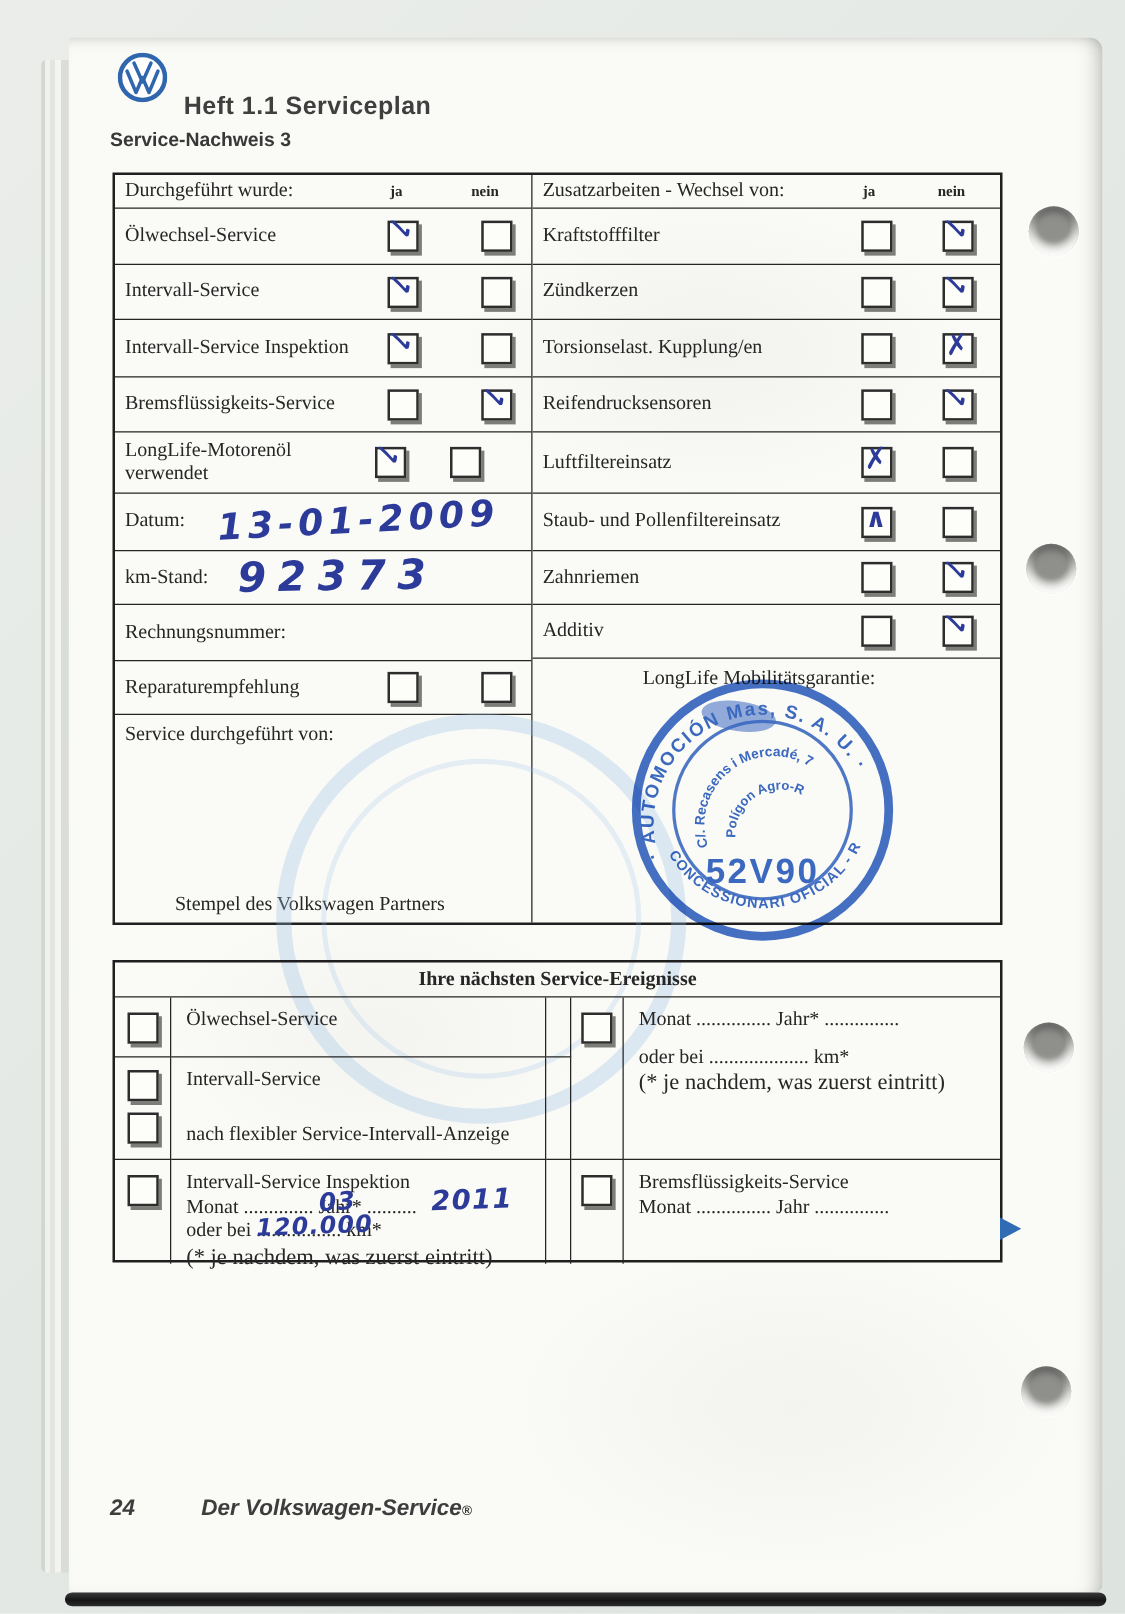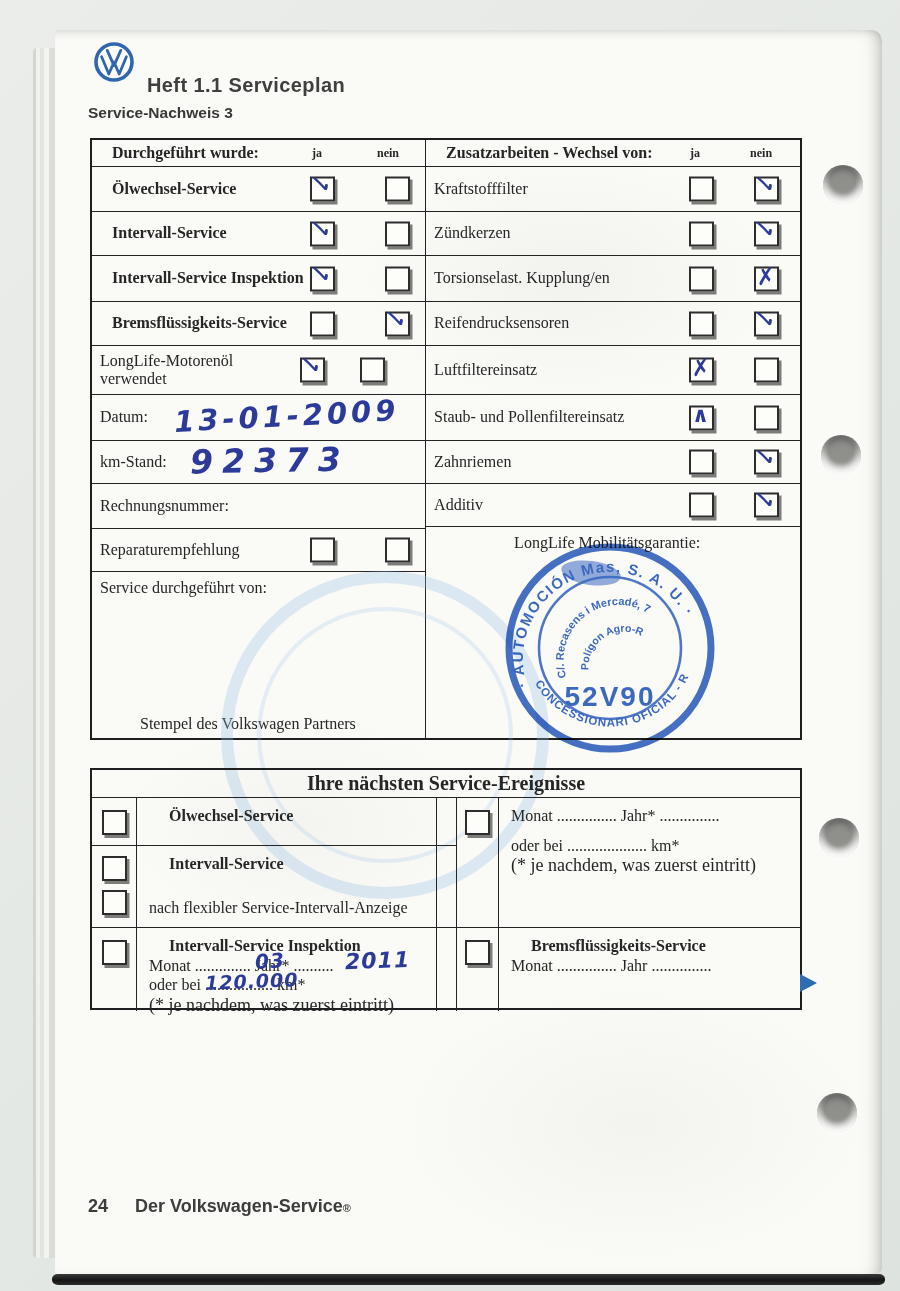--- a/index.html
+++ b/index.html
@@ -32,21 +32,21 @@
   .hdr-title{position:absolute;left:92px;top:24px;font-family:"Liberation Sans",sans-serif;
     font-weight:700;font-size:20px;letter-spacing:.4px;color:#3f3f3f;margin-top:20px;}
   .section-title{position:absolute;left:33px;top:74px;font-family:"Liberation Sans",sans-serif;
     font-weight:700;font-size:15.5px;color:#383838;}
   .vw-logo{position:absolute;left:39px;top:12px;width:40px;height:40px;}
   
   .tbl{position:absolute;border:2px solid #1f1f1f;background:transparent;box-sizing:border-box;}
   .row{position:relative;display:flex;align-items:center;box-sizing:border-box;border-bottom:1.6px solid #242424;}
   .row:last-child{border-bottom:none;}
   .lbl{padding-left:8px;font-size:16px;line-height:1.15;max-width:210px;}
-  .b{font-weight:700;padding-left:20px;}
+  .b{font-weight:400;}
   .colhead{position:absolute;font-weight:700;font-size:12px;top:50%;transform:translateY(-50%);}
   .rh{height:27px}.r45{height:45px}.r44{height:44px}.r46{height:46px}
   .r49{height:49px}.r43{height:43px}.r171{height:170px}
   
   .cbx{position:absolute;width:21px;height:21px;border:2.2px solid #2d2d2d;background:#fdfdfa;
     box-shadow:2.5px 3px 0 0 #7c7c78;top:50%;transform:translateY(-50%);}
   .cbx.checked::after{position:absolute;color:#2c3b99;font-family:"DejaVu Sans",sans-serif;font-weight:700;}
   .mark-tick::after{content:"\2713";font-size:27px;left:-3px;top:-10px;transform:scaleX(-1) rotate(9deg);}
   .mark-cross::after{content:"\2717";font-size:23px;left:0px;top:-5px;transform:rotate(-6deg);}
   .mark-caret::after{content:"\2227";font-size:21px;left:1px;top:-5px;}
@@ -68,21 +68,21 @@
   .hs{font-size:20px;letter-spacing:1px;}
   
   .stampcell{display:block;}
   .stampcell .lbl{display:block;padding-top:7px;}
   .stamp-caption{position:absolute;left:48px;bottom:9px;font-size:16px;}
   .warrantycell{display:block;}
   .warranty-lbl{position:absolute;left:88px;top:7px;font-size:16px;}
   
   .next{left:35px;top:738px;width:712px;height:242px;}
   .next-title{height:27px;border-bottom:1.8px solid #242424;display:flex;align-items:center;
-    justify-content:center;font-weight:700;font-size:20px;}
+    justify-content:center;font-weight:700;font-size:16px;}
   .next-grid{display:grid;grid-template-columns:45px 300px 20px 42px 1fr;grid-template-rows:48px 82px 83px;}
   .cell{position:relative;box-sizing:border-box;}
   .brd-r{border-right:1.6px solid #242424;}
   .brd-b{border-bottom:1.6px solid #242424;}
   .cbcell{display:flex;justify-content:center;}
   .cbcell .cbx{position:relative;top:auto;transform:none;margin-top:12px;}
   .cb2stack{display:flex;flex-direction:column;align-items:center;justify-content:space-between;padding:10px 0 12px;}
   .cb2stack .cbx{position:relative;top:auto;transform:none;}
   .ns-lines{padding:8px 0 0 12px;font-size:16px;line-height:1.22;}
   .ns-lines .nsl{display:block;position:relative;}
@@ -95,22 +95,22 @@
   .ghost-stamp{position:absolute;left:150px;top:525px;pointer-events:none;}
   .blue-stamp{position:absolute;left:440px;top:496px;pointer-events:none;mix-blend-mode:multiply;opacity:.92;}
   
   .nav-arrow{position:absolute;left:745px;top:944px;width:0;height:0;
     border-left:17px solid #2f6cb4;border-top:9px solid transparent;border-bottom:9px solid transparent;}
   .hole{position:absolute;width:40px;height:40px;border-radius:50%;
     background:radial-gradient(circle at 50% 38%,#8f8f8c 0 40%,#b5b5b1 55%,#e8e8e4 78%);
     box-shadow:inset 0 -7px 7px rgba(255,255,255,.85), inset 0 5px 6px rgba(70,70,70,.6), 0 1px 2px rgba(255,255,255,.9);}
   .hole1{left:768px;top:135px}.hole2{left:766px;top:405px}.hole3{left:764px;top:788px}.hole4{left:762px;top:1063px}
   .footer{position:absolute;left:33px;top:1166px;display:flex;align-items:baseline;
-    font-family:"Liberation Sans",sans-serif;font-weight:700;font-size:18px;color:#3d3d3d;}
-  .footer .brand{margin-left:27px;}
+    font-family:"Liberation Sans",sans-serif;font-weight:700;font-size:18px;color:#3d3d3d;font-style:italic;}
+  .footer .brand{margin-left:53px;}
   .footer .reg{font-size:11px;vertical-align:super;}
 </style>
 </head>
 <body>
 
 <div class="page">
 
   <svg class="vw-logo" viewBox="0 0 100 100">
     <circle cx="50" cy="50" r="45" fill="#ffffff" stroke="#2f66ad" stroke-width="9"></circle>
     <path d="M33,21 L50,59 L67,21" fill="none" stroke="#2f66ad" stroke-width="7" stroke-linecap="round" stroke-linejoin="round"></path>

